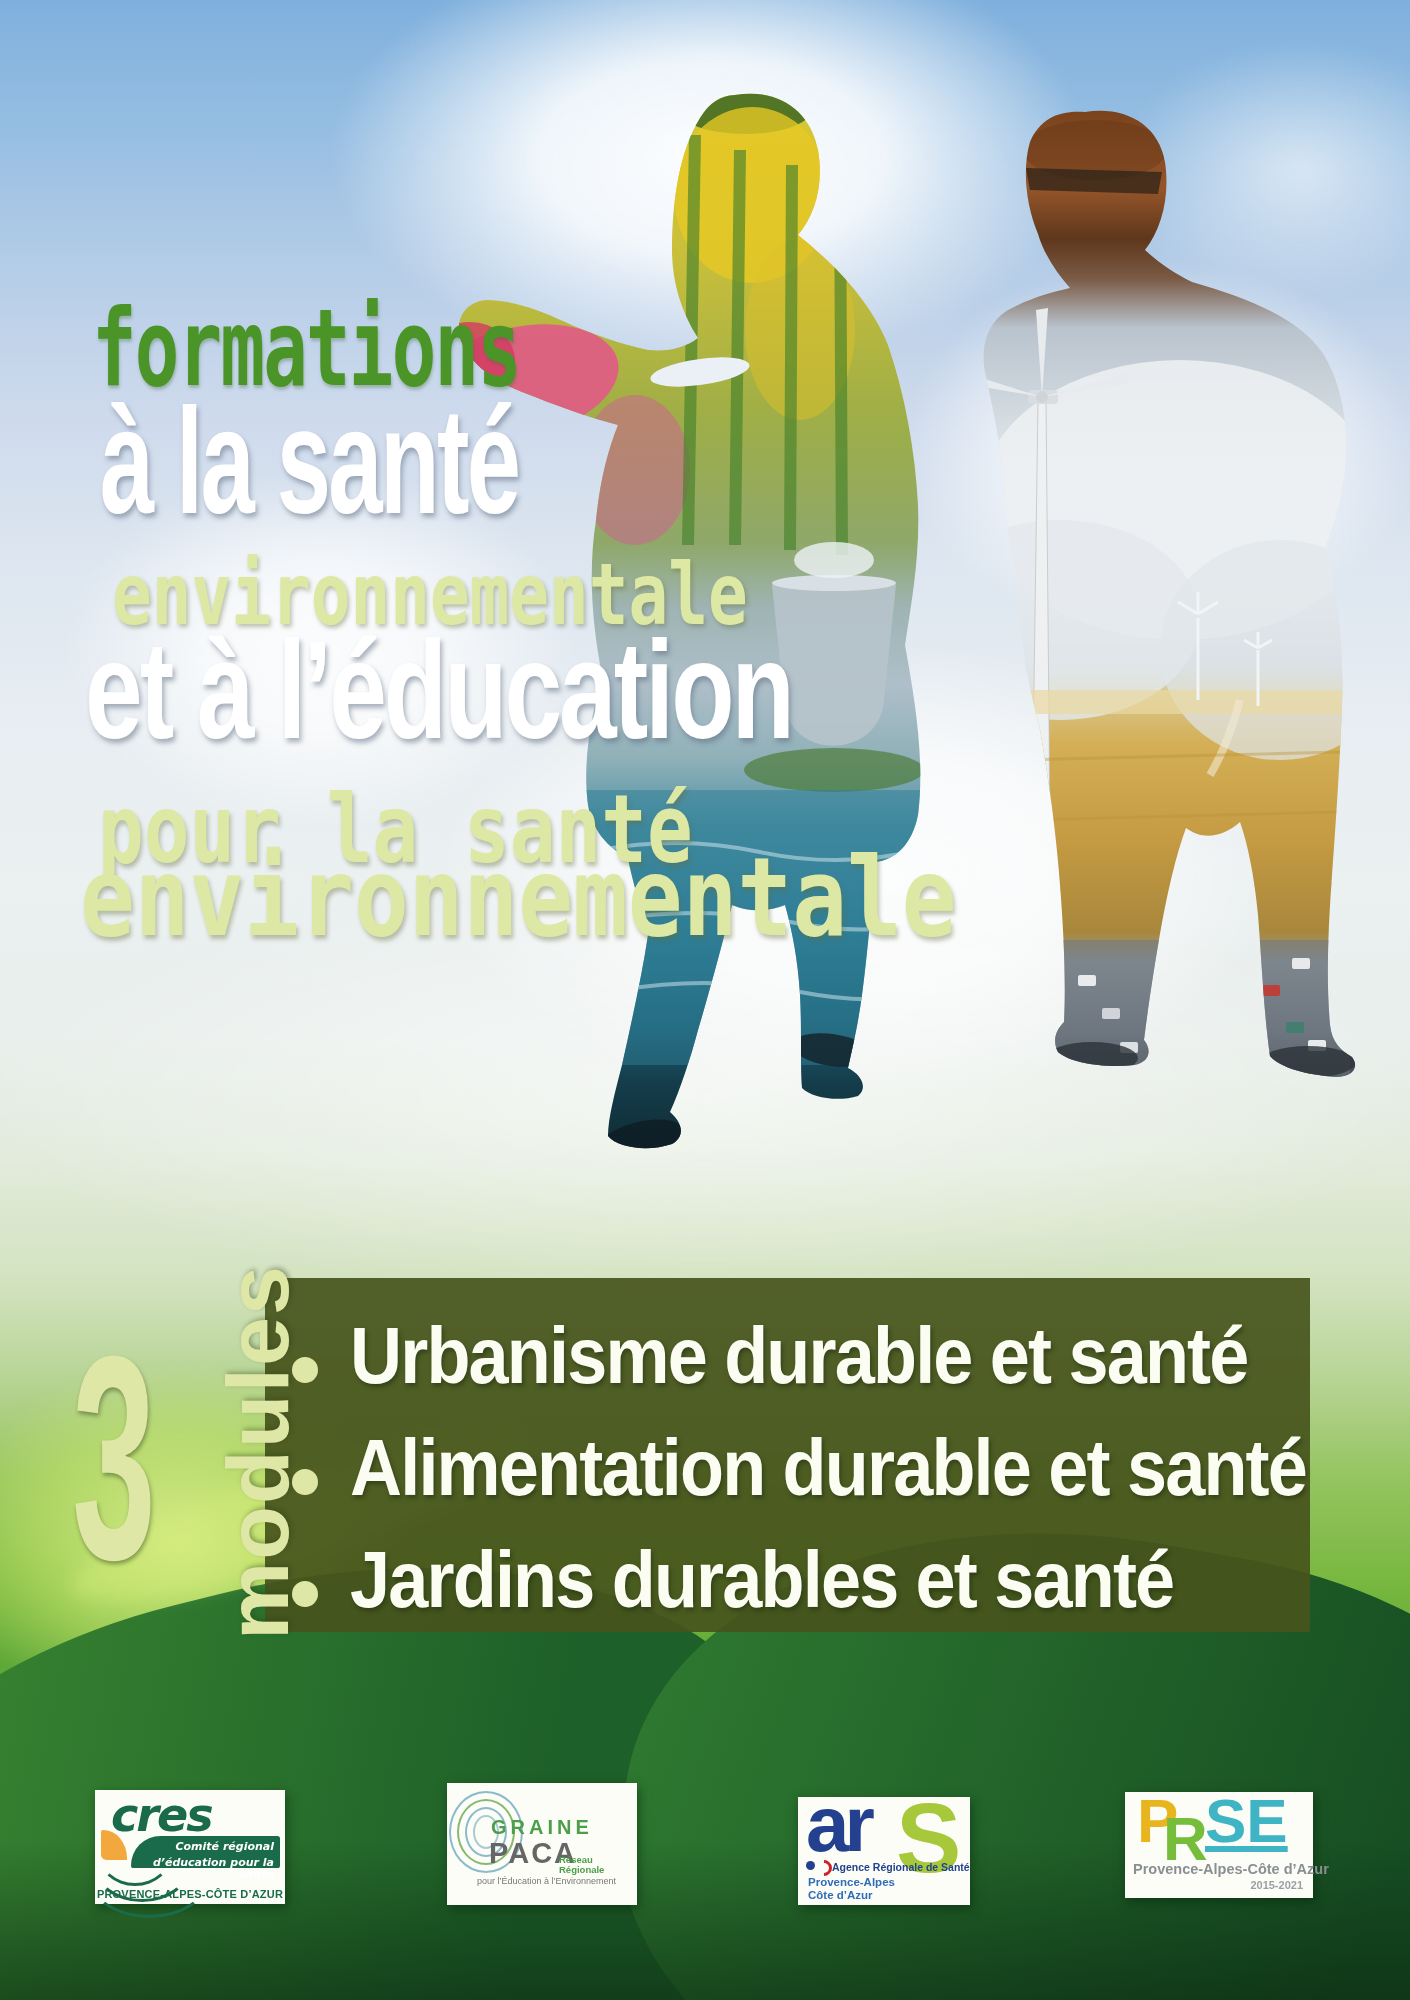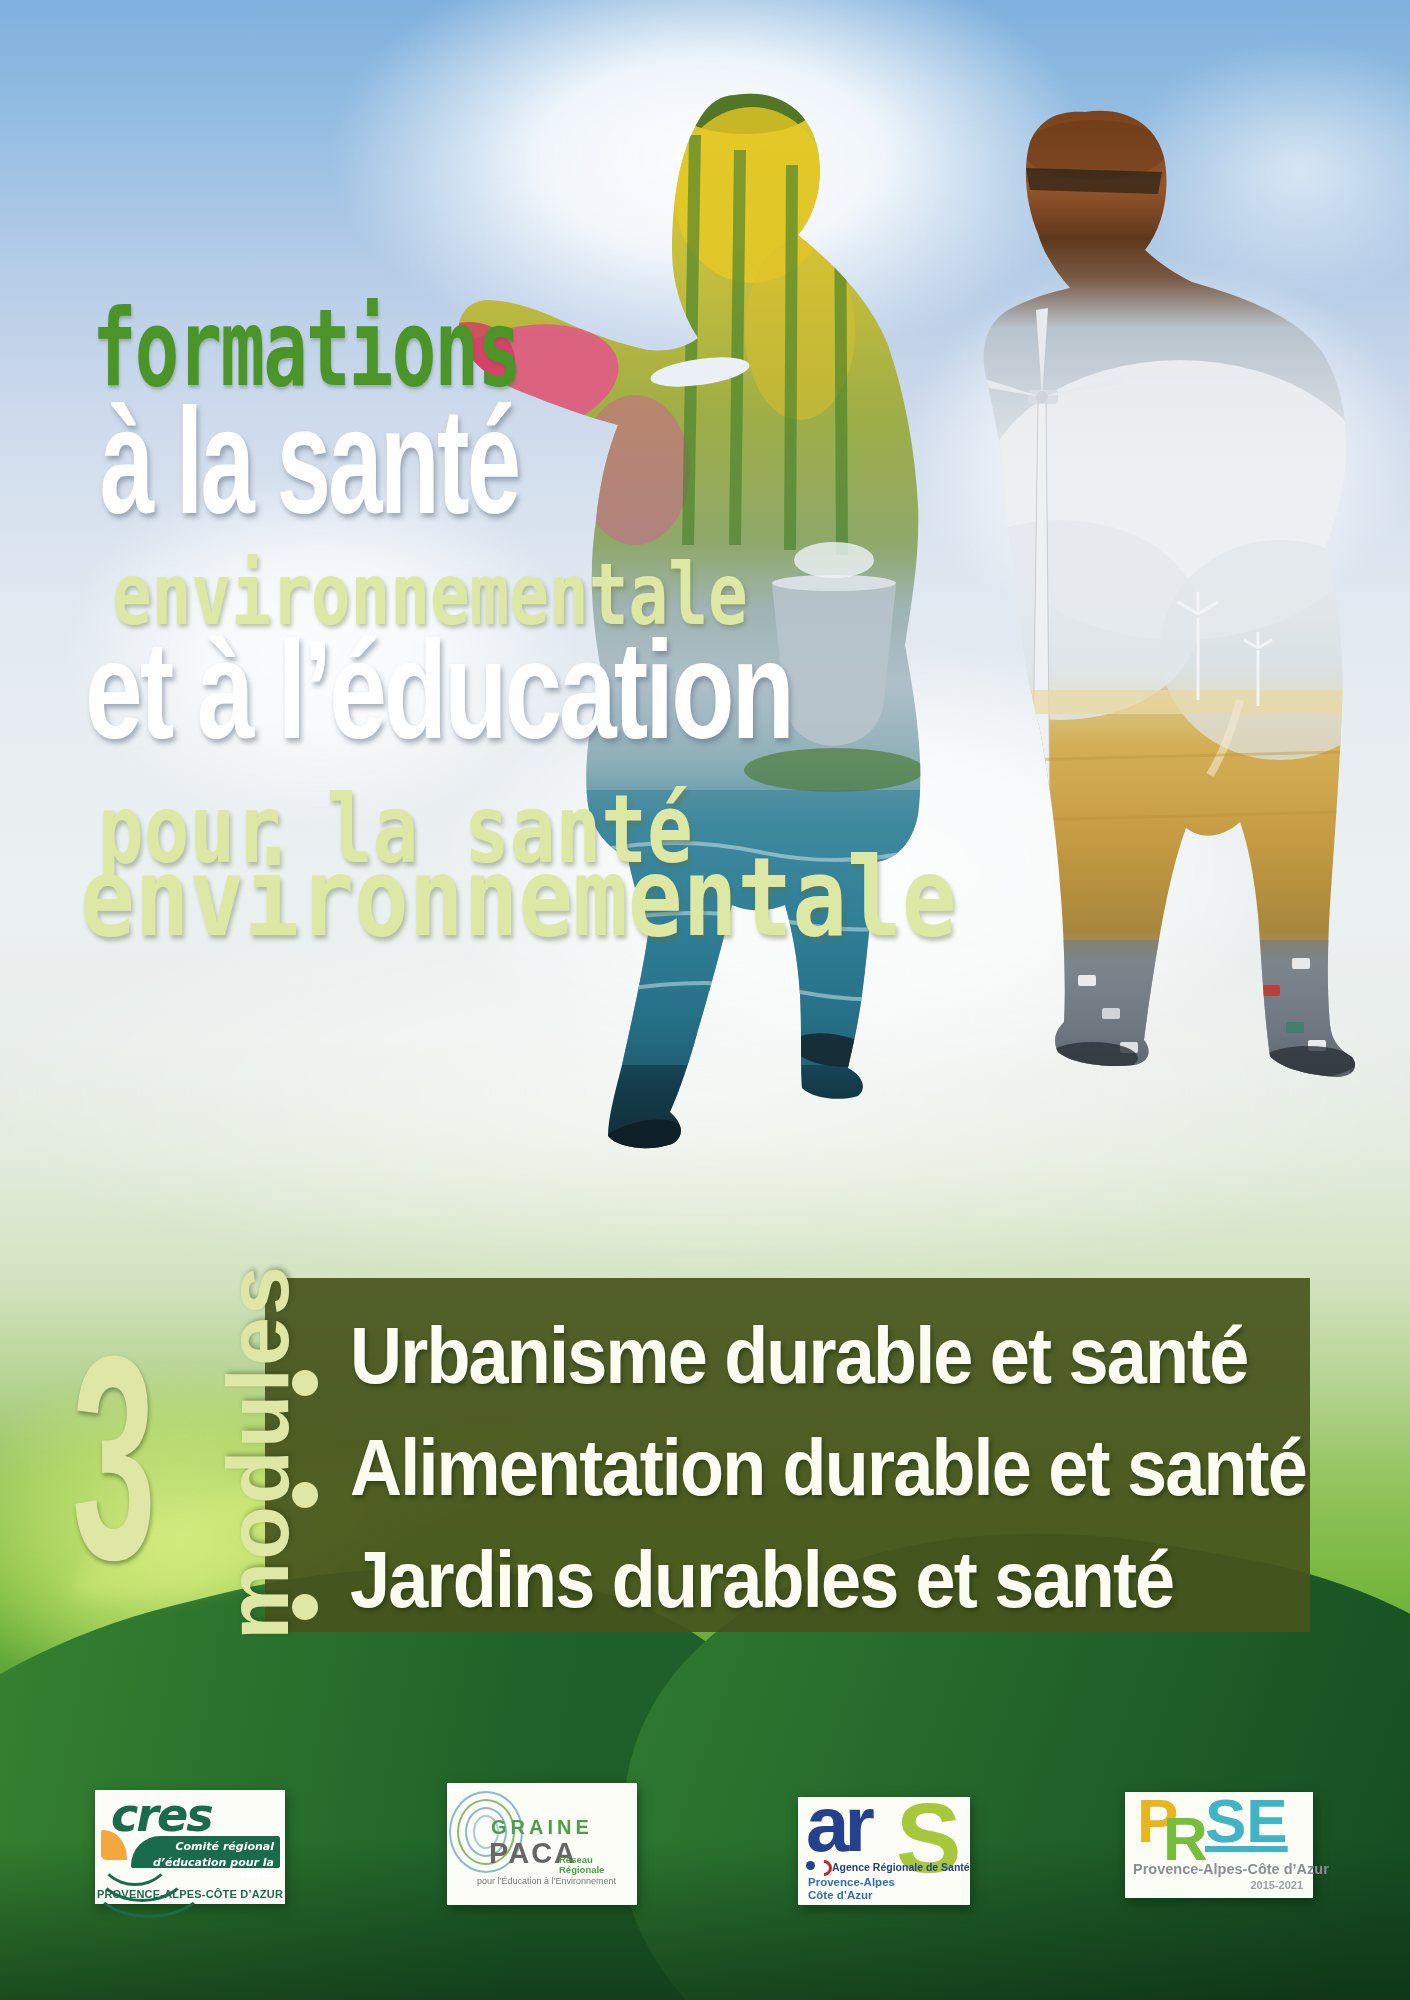--- a/index.html
+++ b/index.html
@@ -63,21 +63,21 @@
 
   
   .banner{position:absolute; left:265px; top:1278px; width:1045px; height:354px;
     background:rgba(70,84,28,.92);}
   .num3{position:absolute; left:72px; top:1312px; font-size:290px; font-weight:bold; line-height:1;
     color:#dfe7a6; transform:scale(.52,1); transform-origin:left top;
     font-family:"Liberation Sans", sans-serif; text-shadow:2px 3px 6px rgba(40,60,20,.45);}
   .modules-word{position:absolute; left:214px; top:1640px; font-size:88px; font-weight:bold; line-height:1;
     color:#dfe7a6; letter-spacing:2px; transform:rotate(-90deg); transform-origin:0 0; white-space:nowrap;
     font-family:"Liberation Sans", sans-serif; text-shadow:2px 2px 5px rgba(40,60,20,.4);}
-  .module-row{position:absolute; left:292px; display:flex; align-items:flex-end;}
+  .module-row{position:absolute; left:292px; display:flex; align-items:center;}
   .module-row .dot{width:26px; height:26px; border-radius:50%; background:#dfe7a6; margin-top:28px; flex:none;}
   .module-row .mtext{margin-left:32px; font-size:80px; font-weight:bold; line-height:1; white-space:nowrap;
     color:#fbfcf2; letter-spacing:-2px; transform:scale(.9,1); transform-origin:left top;
     text-shadow:2px 3px 5px rgba(30,45,15,.55);}
   .mrow1{top:1316px;} .mrow2{top:1428px;} .mrow3{top:1540px;}
 
   
   .logo{position:absolute; background:#fdfdf8; box-shadow:2px 4px 10px rgba(0,35,10,.5);}
   .logo *{position:absolute; line-height:1;}
   .logo-cres{left:95px; top:1790px; width:190px; height:114px;}

